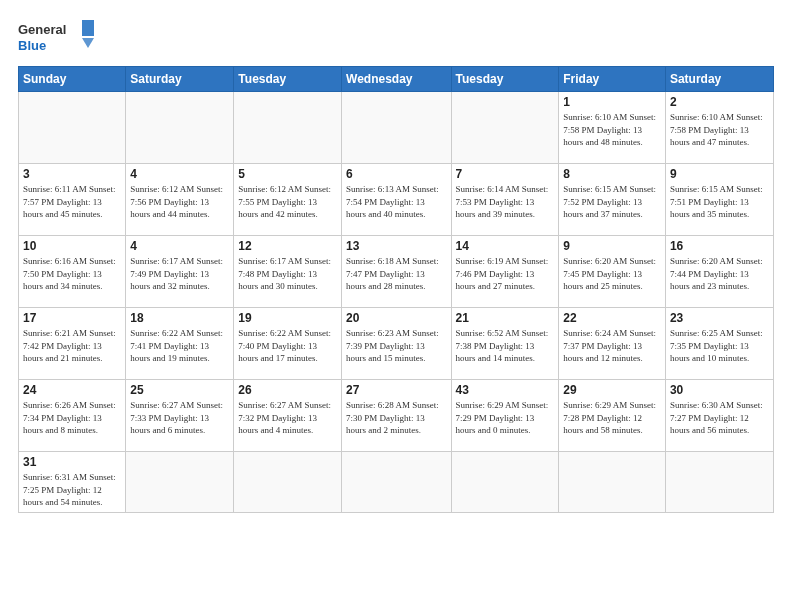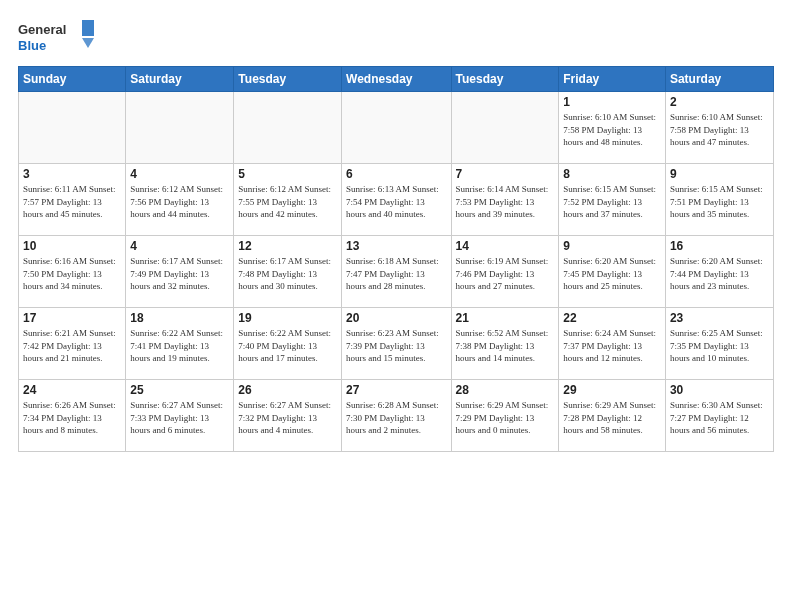--- a/index.html
+++ b/index.html
@@ -312,36 +312,51 @@
 and 4 minutes.</div>
           </td>
           <td>
             <span class="day-number">27</span>
             <div class="day-info">Sunrise: 6:28 AM
 Sunset: 7:30 PM
 Daylight: 13 hours
 and 2 minutes.</div>
           </td>
           <td>
-            <span class="day-number">28</span>
+            <span class="day-number">43</span>
             <div class="day-info">Sunrise: 6:29 AM
 Sunset: 7:29 PM
 Daylight: 13 hours
 and 0 minutes.</div>
           </td>
           <td>
             <span class="day-number">29</span>
             <div class="day-info">Sunrise: 6:29 AM
 Sunset: 7:28 PM
 Daylight: 12 hours
 and 58 minutes.</div>
           </td>
           <td>
             <span class="day-number">30</span>
             <div class="day-info">Sunrise: 6:30 AM
 Sunset: 7:27 PM
 Daylight: 12 hours
 and 56 minutes.</div>
           </td>
         </tr>
+        <tr class="last-row">
+          <td>
+            <span class="day-number">31</span>
+            <div class="day-info">Sunrise: 6:31 AM
+Sunset: 7:25 PM
+Daylight: 12 hours
+and 54 minutes.</div>
+          </td>
+          <td class="empty"></td>
+          <td class="empty"></td>
+          <td class="empty"></td>
+          <td class="empty"></td>
+          <td class="empty"></td>
+          <td class="empty"></td>
+        </tr>
       </tbody>
   </table>
 </div>
 
 </body></html>

